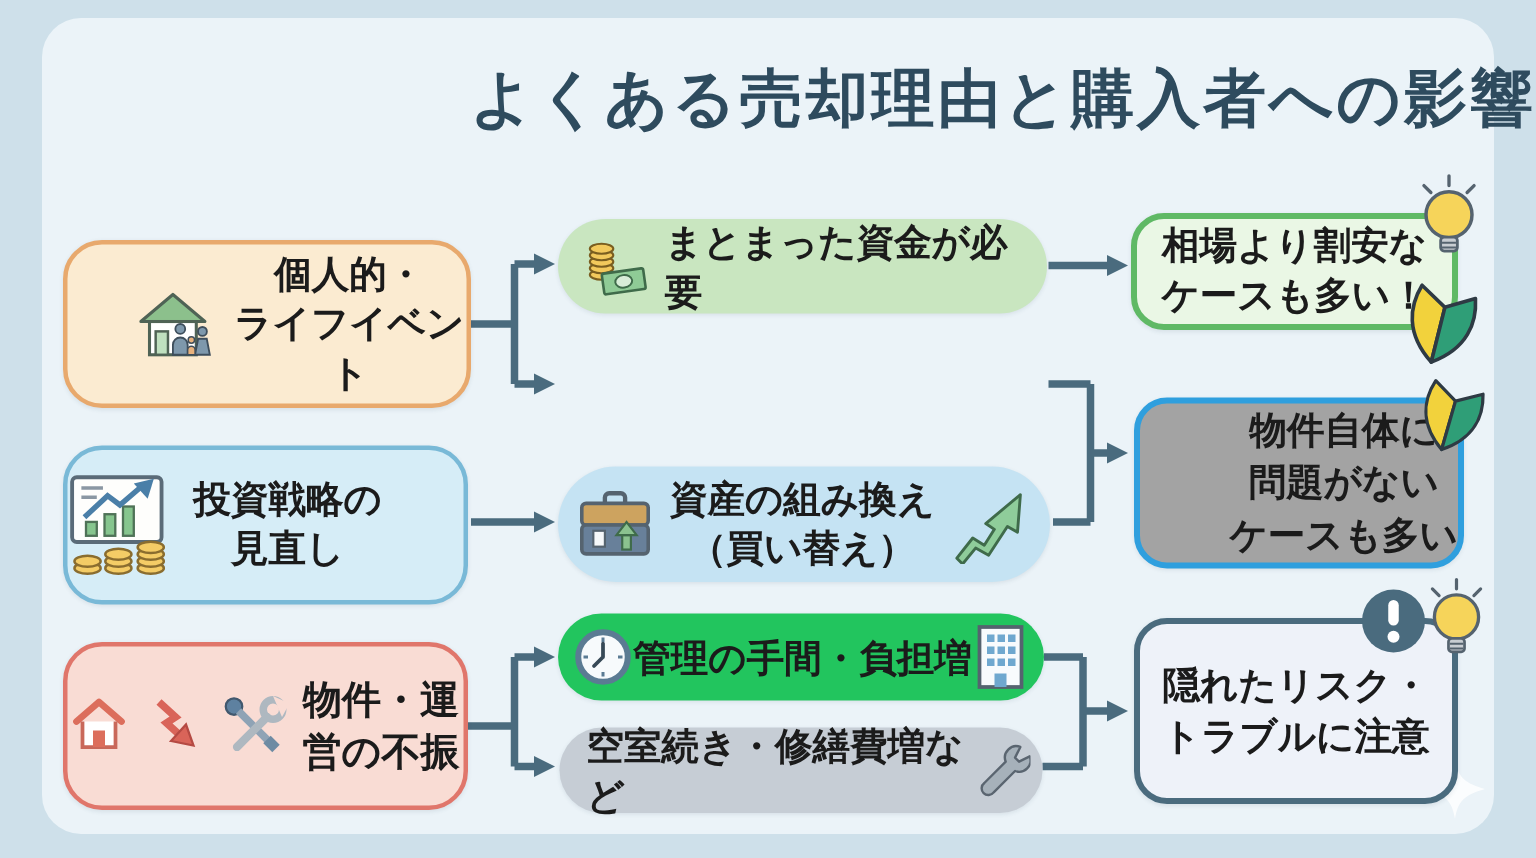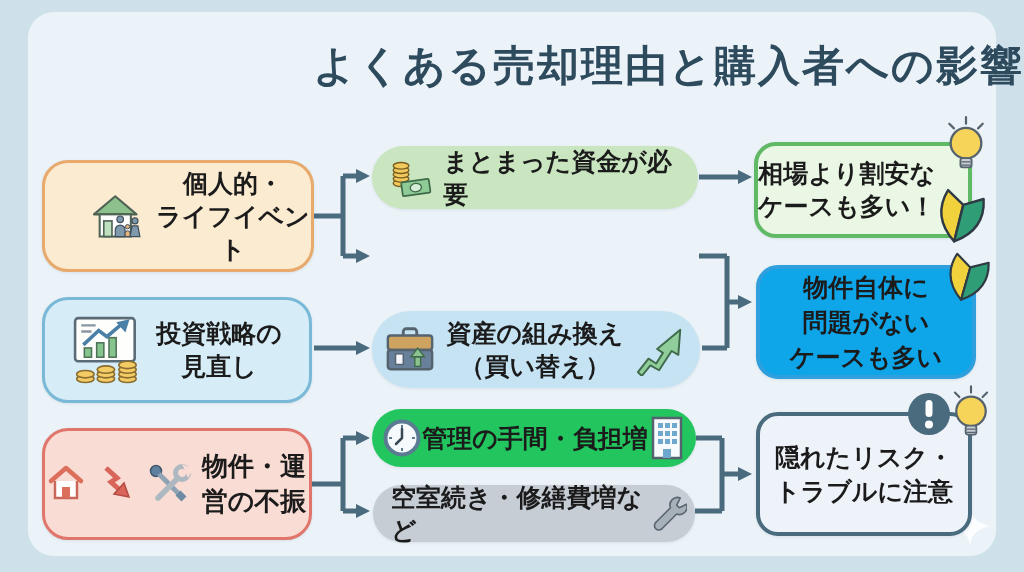--- a/index.html
+++ b/index.html
@@ -7,33 +7,33 @@
   .stage{position:relative;width:1024px;height:572px;background:#CEE0EA;overflow:hidden;}
   .card{position:absolute;left:28px;top:12px;width:968px;height:544px;background:#EBF3F8;border-radius:26px;}
   .title{position:absolute;left:0;top:38px;width:100%;margin:0;text-align:right;
          font-size:42px;font-weight:700;color:#2E4B5E;letter-spacing:2px;}
   .connectors{position:absolute;left:0;top:0;width:1024px;height:572px;z-index:1;pointer-events:none;}
   .box,.pill{position:absolute;z-index:2;box-sizing:border-box;display:flex;align-items:center;
              color:#1B1B1B;font-weight:700;box-shadow:0 1px 3px rgba(40,70,90,.10);}
   .lines{display:flex;flex-direction:column;align-items:center;text-align:center;}
   
   #lb1{left:42px;top:160px;width:272px;height:112px;background:#FBEBD1;border:3px solid #E8A96D;border-radius:26px;justify-content:center;gap:10px;font-size:25px;line-height:1.32;padding-left:44px;}
-  #lb2{left:42px;top:297px;width:270px;height:106px;background:#D6EDF7;border:3px solid #79B9D7;border-radius:26px;justify-content:center;gap:10px;font-size:25px;line-height:1.32;}
+  #lb2{left:42px;top:297px;width:270px;height:106px;background:#D6EDF7;border:3px solid #79B9D7;border-radius:26px;gap:10px;font-size:25px;line-height:1.32;}
   #lb3{left:42px;top:428px;width:270px;height:112px;background:#F9DCD4;border:3px solid #E0766B;border-radius:26px;justify-content:center;gap:6px;font-size:26px;}
   .iconrow{display:flex;align-items:center;gap:12px;}
   
   .pill{border-radius:40px;font-size:25px;}
   #p1{left:372px;top:146px;width:326px;height:63px;background:#C9E6C0;padding:16px 16px;gap:10px;justify-content:center;}
   #p2{left:372px;top:224px;width:326px;height:63px;background:#C9E6C0;padding:0 16px;gap:10px;justify-content:center;}
   #p3{left:372px;top:311px;width:328px;height:77px;background:#C5E3F3;padding:0 12px;justify-content:space-between;line-height:1.3;}
   #p4{left:372px;top:409px;width:324px;height:58px;background:#22c55e;padding:0 10px;justify-content:space-between;}
   #p5{left:373px;top:485px;width:322px;height:57px;background:#C6CDD5;padding:0 8px 0 18px;justify-content:space-between;font-family:Liberation Serif, serif;}
   
-  #r1{left:754px;top:142px;width:218px;height:96px;background:#EAF7E5;border:4px solid #5FB965;border-radius:22px;justify-content:flex-start;font-size:25px;line-height:1.34;}
-  #r2{left:756px;top:265px;width:220px;height:114px;background:#0ea5e9;border:4px solid #2F9FDE;border-radius:22px;justify-content:center;font-size:25px;line-height:1.4;}
+  #r1{left:754px;top:142px;width:218px;height:78px;background:#EAF7E5;border:4px solid #5FB965;border-radius:22px;justify-content:center;font-size:25px;line-height:1.34;}
+  #r2{left:756px;top:265px;width:220px;height:114px;background:#a3a3a3;border:4px solid #2F9FDE;border-radius:22px;justify-content:flex-end;font-size:25px;line-height:1.4;}
   #r3{left:756px;top:412px;width:216px;height:124px;background:#EEF2F9;border:4px solid #4A6B7E;border-radius:22px;justify-content:center;font-size:25px;line-height:1.38;}
   .badge{position:absolute;z-index:3;}
   #bulb1{left:940px;top:114px;}
   #beg1{left:934px;top:190px;transform:rotate(14deg);}
   #beg2{left:944px;top:254px;transform:rotate(16deg);}
   #excl{left:906px;top:391px;}
   #bulb3{left:946px;top:384px;}
   #sparkle{left:948px;top:504px;z-index:1;}
   svg{display:block;}
 </style>

